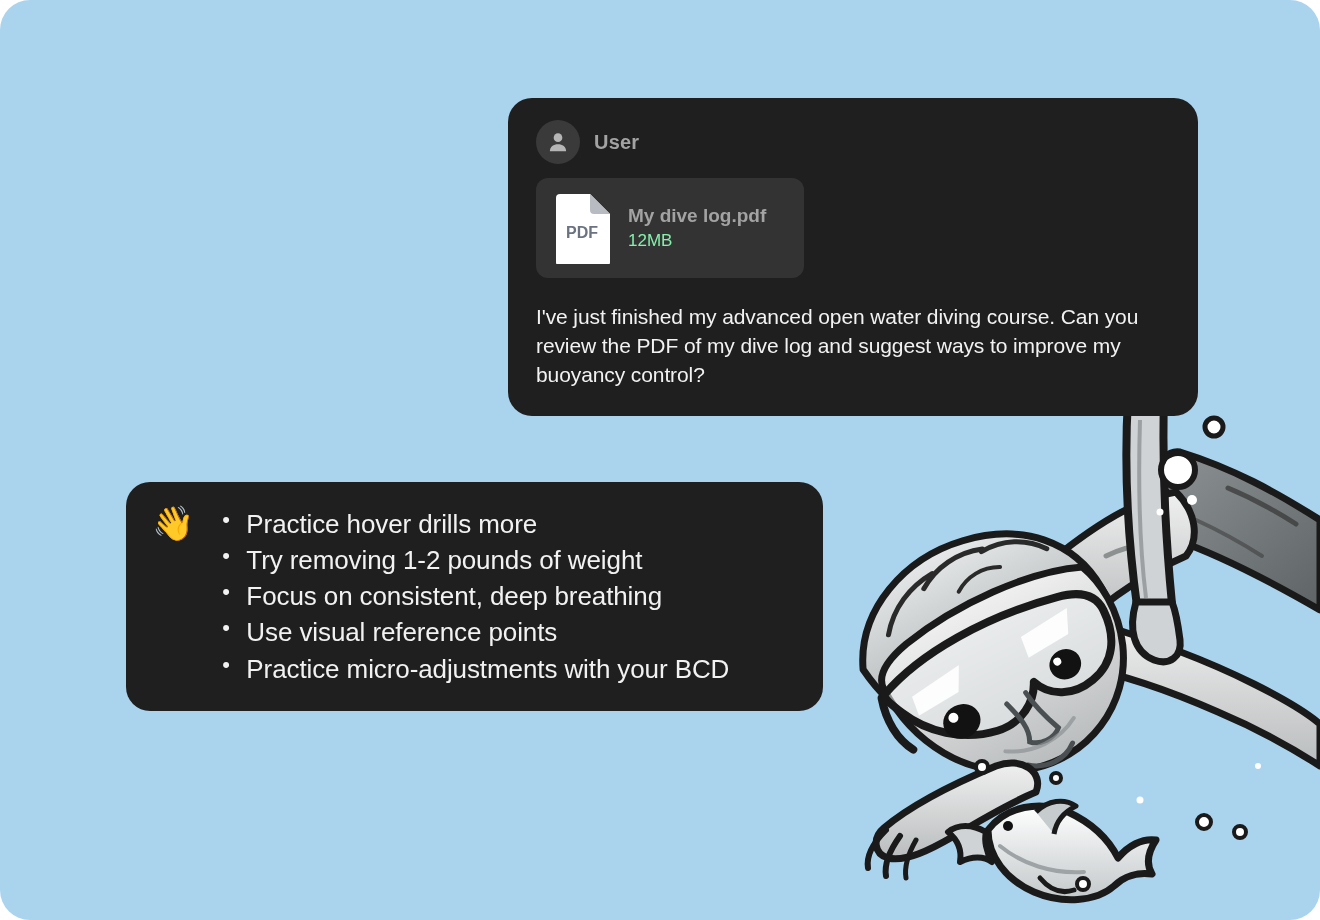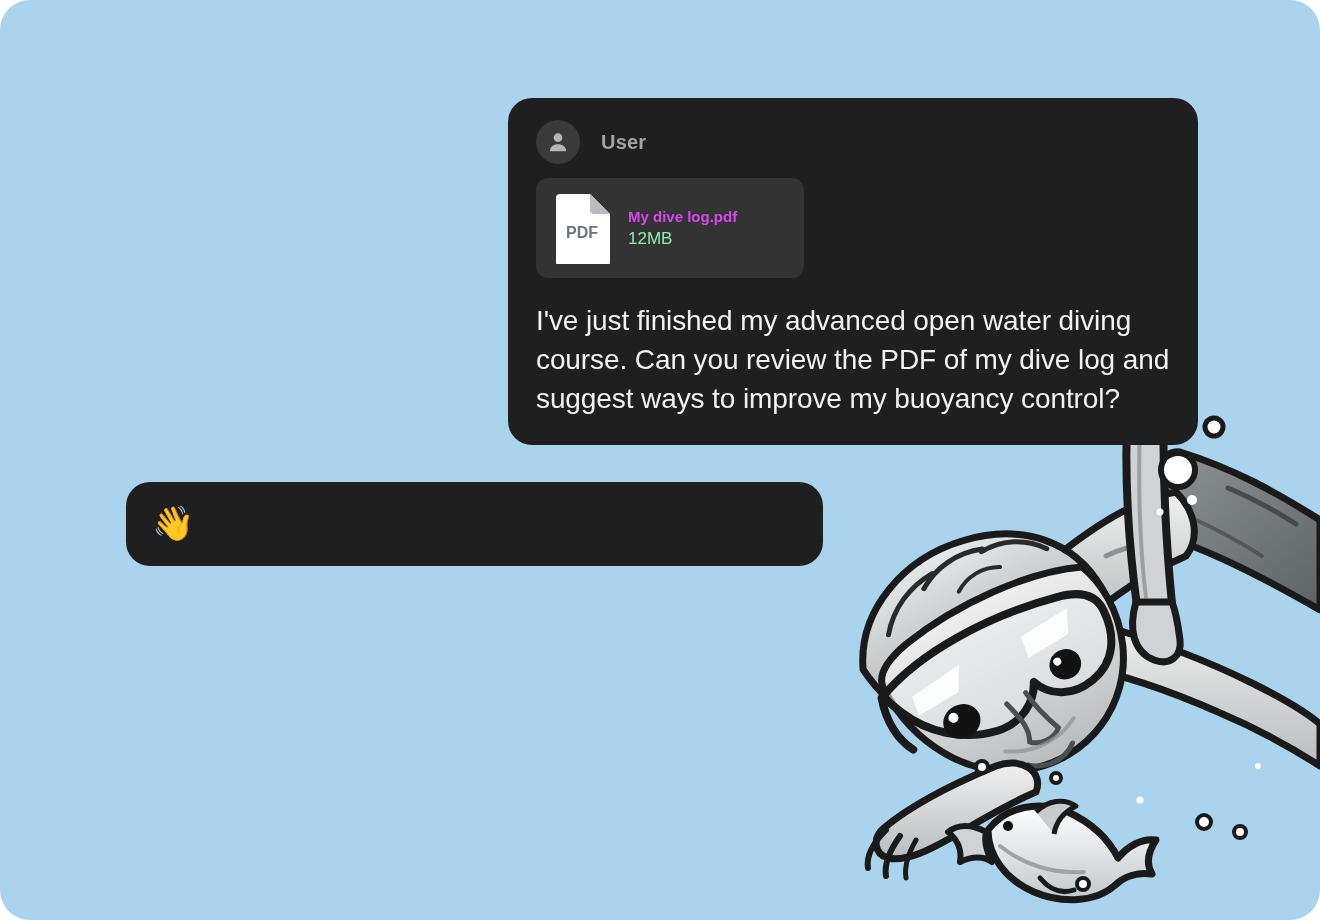--- a/index.html
+++ b/index.html
@@ -51,21 +51,21 @@
     left: 126px;
     top: 482px;
     width: 697px;
     padding: 22px 28px 24px 26px;
   }
 
   
   .msg-header {
     display: flex;
     align-items: center;
-    gap: 21px;
+    gap: 14px;
     margin-bottom: 14px;
   }
   .avatar {
     width: 44px;
     height: 44px;
     border-radius: 50%;
     background: #3a3a3a;
     display: flex;
     align-items: center;
     justify-content: center;
@@ -92,34 +92,34 @@
     margin-bottom: 24px;
   }
   .file-icon { flex: none; display: block; }
   .file-meta {
     display: flex;
     flex-direction: column;
     gap: 4px;
     min-width: 0;
   }
   .file-name {
-    color: #d946ef;
-    font-size: 15px;
+    color: #a3a3a3;
+    font-size: 19px;
     font-weight: bold;
     white-space: nowrap;
   }
   .file-size {
     color: #86efac;
     font-size: 17px;
   }
 
   
   .msg-text {
     color: #f2f2f2;
-    font-size: 28px;
+    font-size: 21px;
     line-height: 1.39;
     letter-spacing: -0.1px;
   }
 
   .assistant-body {
     display: flex;
     align-items: flex-start;
     gap: 14px;
   }
   .wave-emoji {
@@ -332,17 +332,24 @@
       </span>
     </div>
 
     <div class="msg-text">I've just finished my advanced open water diving course. Can you review the PDF of my dive log and suggest ways to improve my buoyancy control?</div>
   </div>
 
   <div class="bubble" id="assistant-bubble">
     <div class="assistant-body">
       <span class="wave-emoji">👋</span>
       <div class="assistant-text">
+        <ul class="suggestion-list">
+          <li>Practice hover drills more</li>
+          <li>Try removing 1-2 pounds of weight</li>
+          <li>Focus on consistent, deep breathing</li>
+          <li>Use visual reference points</li>
+          <li>Practice micro-adjustments with your BCD</li>
+        </ul>
       </div>
     </div>
   </div>
 
 </div>
 
 </body></html>

